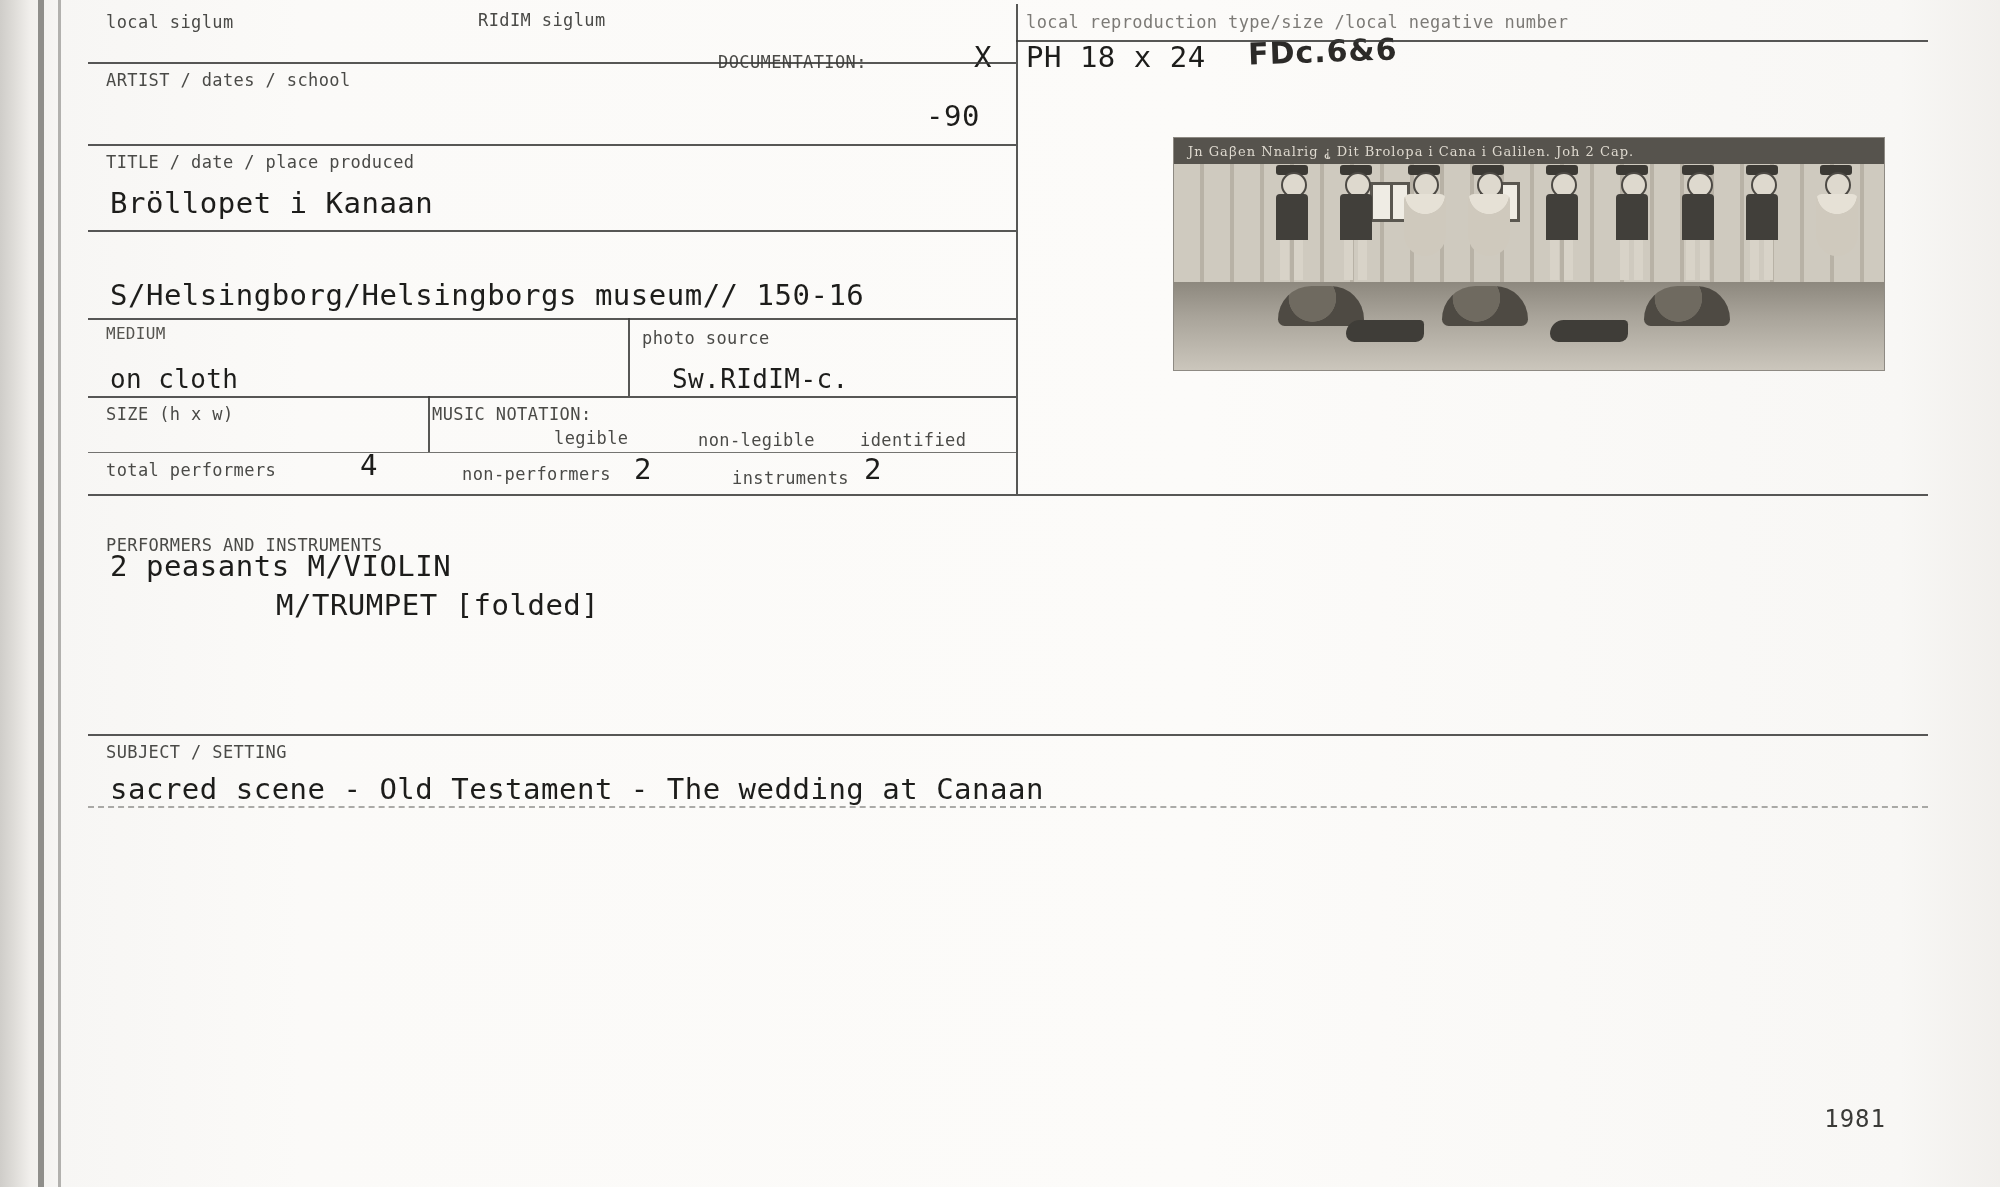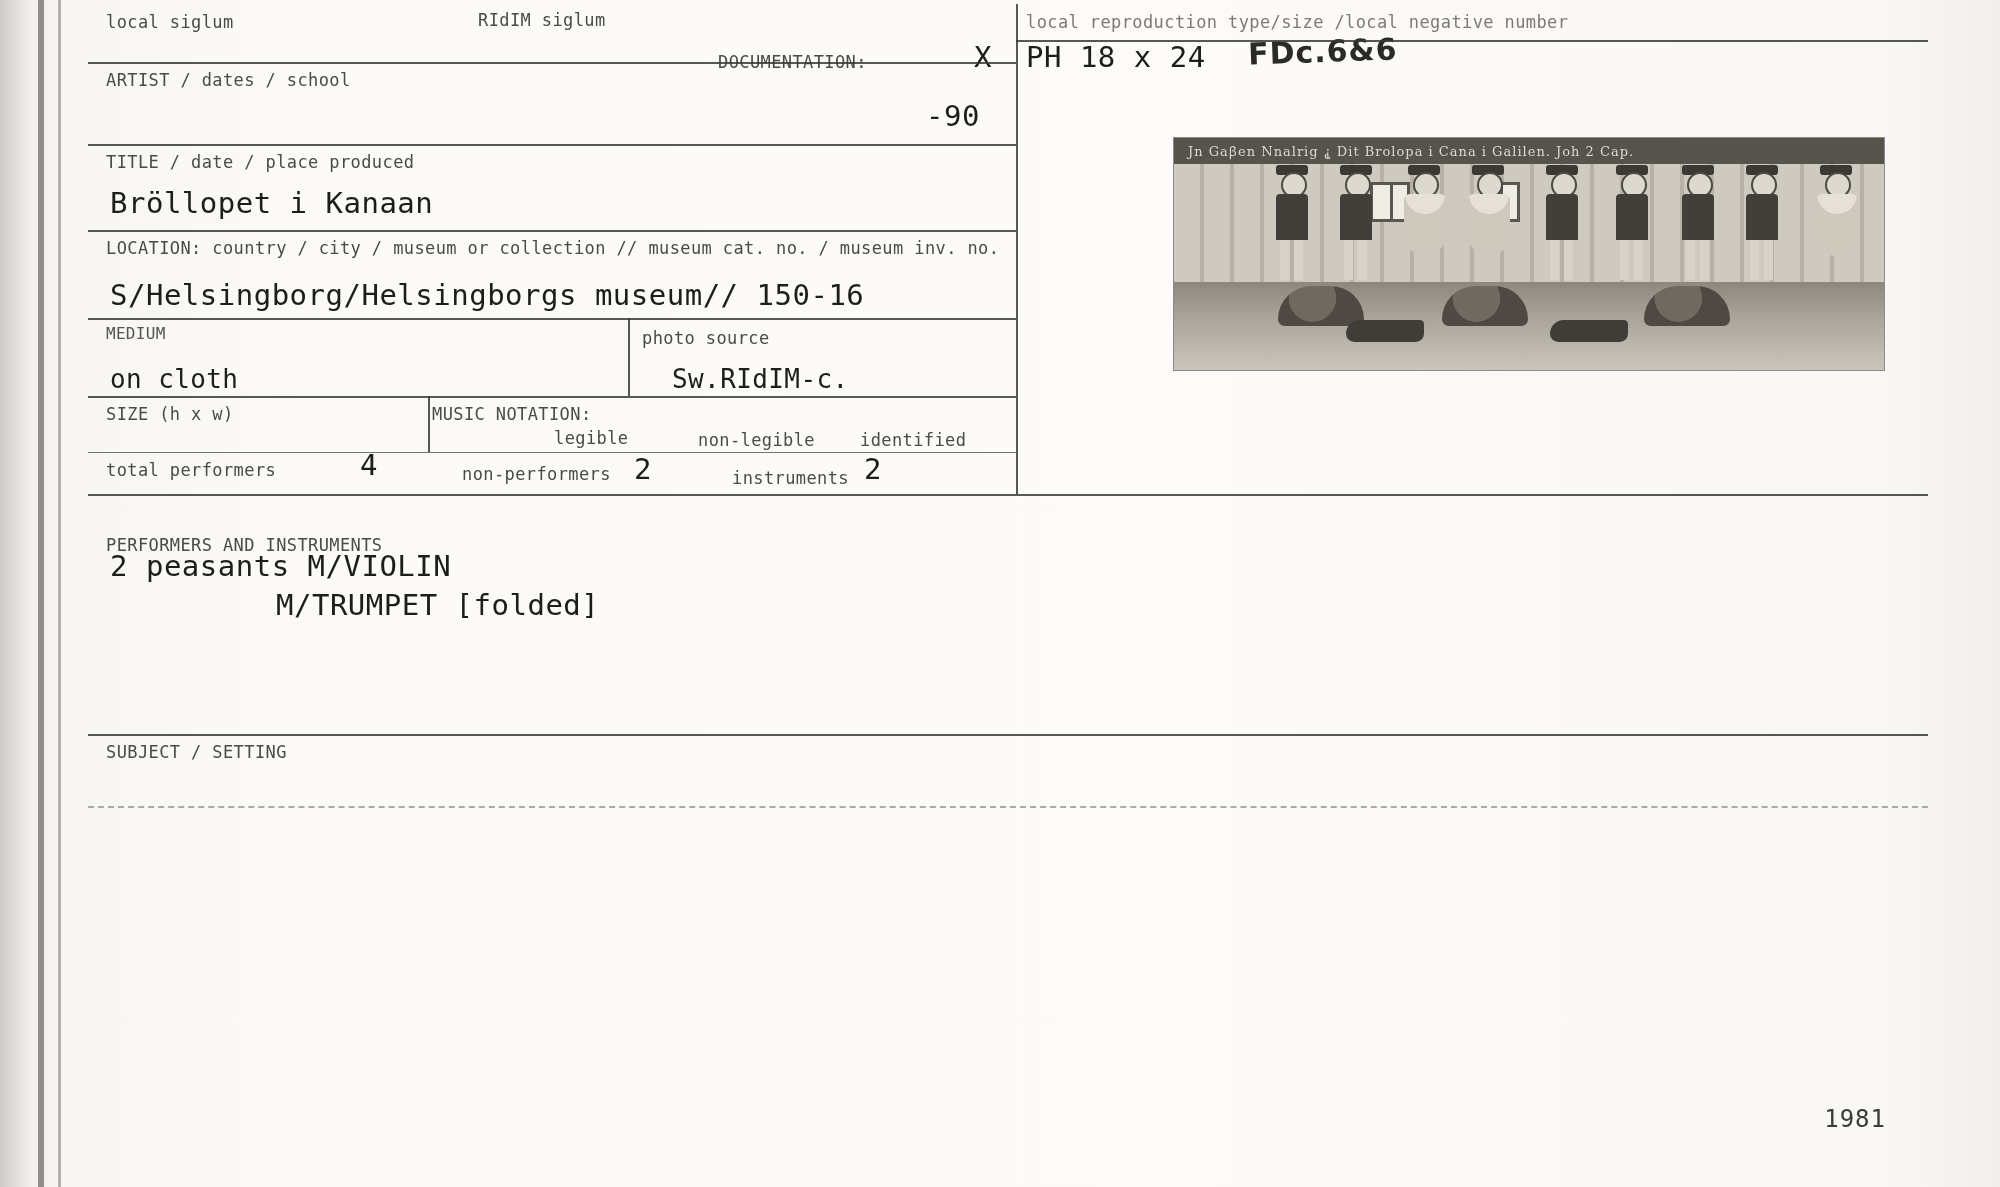--- a/index.html
+++ b/index.html
@@ -248,21 +248,20 @@
     <div class="hr" style="left:928px; top:36px; width:912px;"></div>
 
     <div class="lbl" style="left:18px; top:66px;">ARTIST / dates / school</div>
     <div class="val" style="left:838px; top:95px;">-90</div>
     <div class="hr" style="left:0px; top:140px; width:928px;"></div>
 
     <div class="lbl" style="left:18px; top:148px;">TITLE / date / place produced</div>
     <div class="val" style="left:22px; top:182px;">Bröllopet i Kanaan</div>
     <div class="hr" style="left:0px; top:226px; width:928px;"></div>
 
-    <div class="lbl" style="left:18px; top:234px;">LOCATION: country / city / museum or collection // museum cat. no. / museum inv. no.</div>
     <div class="val" style="left:22px; top:274px;">S/Helsingborg/Helsingborgs museum// 150-16</div>
     <div class="hr" style="left:0px; top:314px; width:928px;"></div>
 
     <div class="lbl-sm" style="left:18px; top:320px;">MEDIUM</div>
     <div class="val-sm" style="left:22px; top:360px;">on cloth</div>
 
     <div class="vr" style="left:540px; top:314px; height:78px;"></div>
     <div class="lbl" style="left:554px; top:324px;">photo source</div>
     <div class="val-sm" style="left:584px; top:360px;">Sw.RIdIM-c.</div>
     <div class="hr" style="left:0px; top:392px; width:928px;"></div>
@@ -288,20 +287,21 @@
 
     <div class="hr" style="left:0px; top:490px; width:1840px;"></div>
 
     <div class="lbl" style="left:18px; top:498px;margin-top:33px;">PERFORMERS AND INSTRUMENTS</div>
     <div class="val" style="left:22px; top:545px;">2 peasants M/VIOLIN</div>
     <div class="val" style="left:188px; top:584px;">M/TRUMPET [folded]</div>
 
     <div class="hr" style="left:0px; top:730px; width:1840px;"></div>
 
     <div class="lbl" style="left:18px; top:738px;">SUBJECT / SETTING</div>
+    <div class="val" style="left:22px; top:768px;">sacred scene - Old Testament - The wedding at Canaan</div>
 
     <div class="dashed" style="left:0px; top:802px; width:1840px;"></div>
 
     <div class="footer-year">1981</div>
 
     <div class="photo">
       <div class="band-top">
         <span class="caption">Jn Gaꞵen Nnalrig ⸘ Dit Brolopa i Cana i Galilen. Joh 2 Cap.</span>
       </div>
       <div class="wall"></div>

